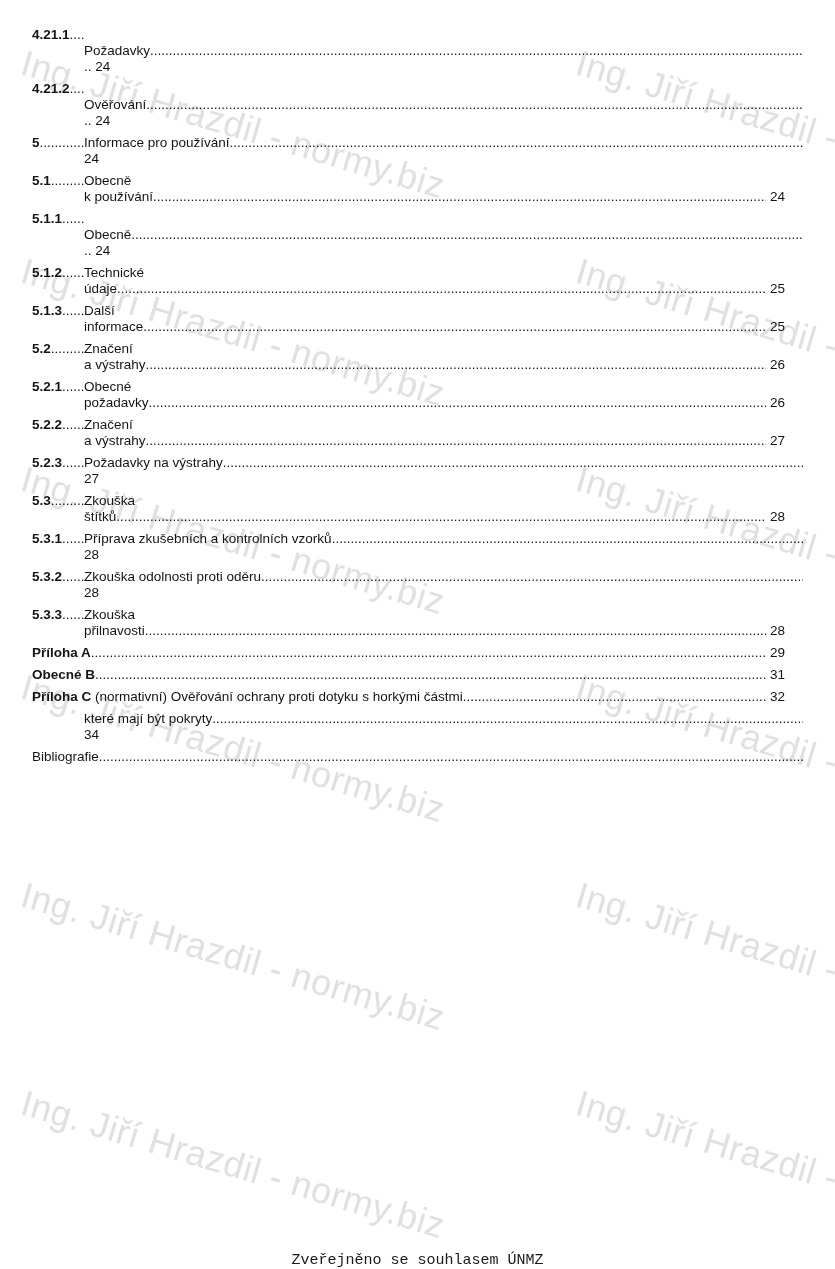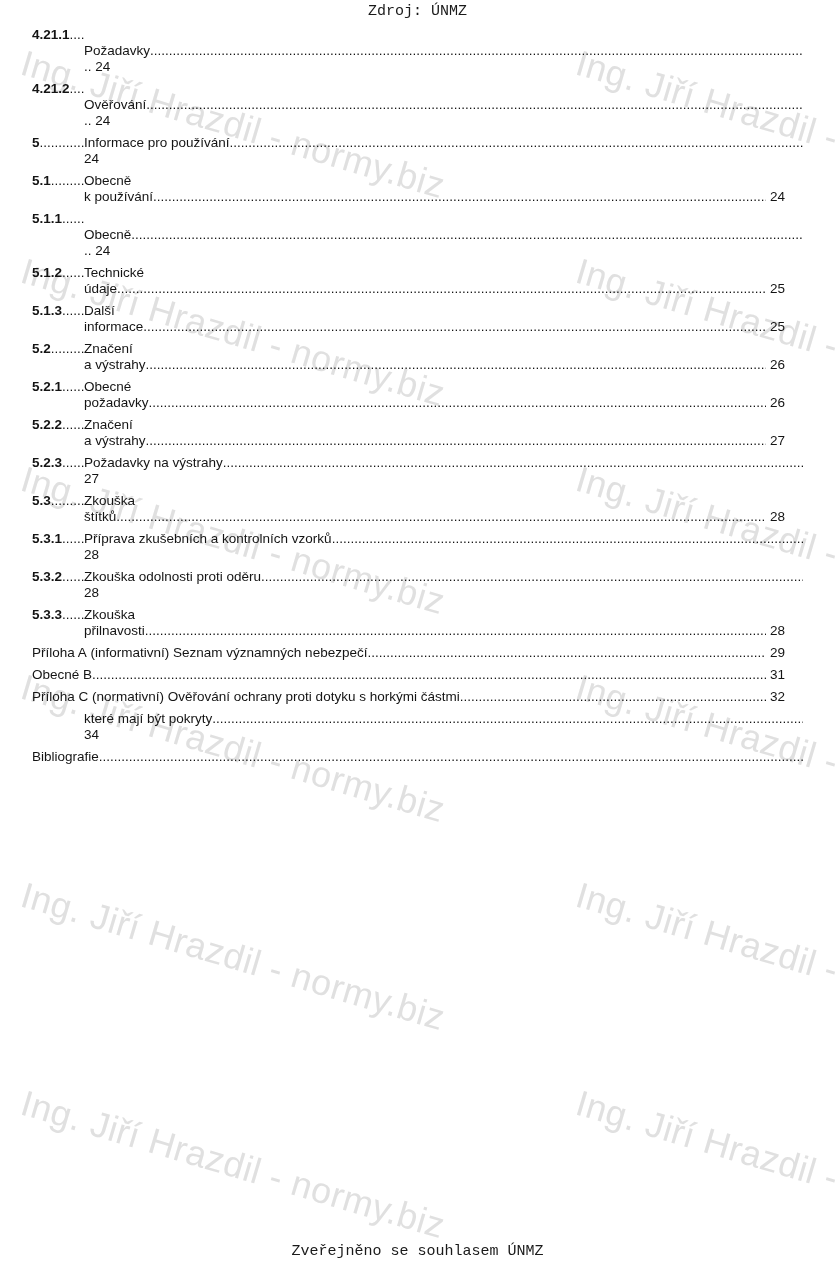--- a/index.html
+++ b/index.html
@@ -29,42 +29,42 @@
     left: 0;
     width: 100%;
     text-align: center;
     font-family: "Liberation Mono", "DejaVu Sans Mono", monospace;
     font-size: 15px;
     color: #1a1a1a;
     z-index: 3;
     white-space: nowrap;
   }
   #hdr { top: 3px; }
-  #ftr { bottom: 9px; }
+  #ftr { bottom: 0; }
   
   #toc {
     position: absolute;
     top: 27px;
     left: 32px;
     width: 771px;
     z-index: 2;
     font-size: 13.5px;
     line-height: 16px;
   }
   .toc-item { margin-bottom: 6px; }
   .tl { display: flex; }
   .tl.indent { padding-left: 52px; }
   .numcol {
     flex: 0 0 52px;
     max-width: 52px;
     overflow: hidden;
     white-space: nowrap;
   }
   .num { font-weight: bold; margin-top: 32px; }
-  .boldpre { font-weight: normal; white-space: pre; flex: 0 0 auto; }
+  .boldpre { font-weight: bold; white-space: pre; flex: 0 0 auto; }
   .ttext { white-space: pre; flex: 0 0 auto; }
   .fill {
     flex: 1 1 0;
     min-width: 0;
     overflow: hidden;
     white-space: nowrap;
   }
   .pagenum {
     flex: 0 0 auto;
     white-space: nowrap;
@@ -83,21 +83,20 @@
       <span class="wm" style="left: 583px; top: 250px; color: rgb(224, 224, 224);">Ing. Jiří Hrazdil - normy.biz</span>
       <span class="wm" style="left: 28px; top: 458px; color: rgb(224, 224, 224);">Ing. Jiří Hrazdil - normy.biz</span>
       <span class="wm" style="left: 583px; top: 458px; color: rgb(224, 224, 224);">Ing. Jiří Hrazdil - normy.biz</span>
       <span class="wm" style="left: 28px; top: 666px; color: rgb(224, 224, 224);">Ing. Jiří Hrazdil - normy.biz</span>
       <span class="wm" style="left: 583px; top: 666px; color: rgb(224, 224, 224);">Ing. Jiří Hrazdil - normy.biz</span>
       <span class="wm" style="left: 28px; top: 874px; color: rgb(224, 224, 224);">Ing. Jiří Hrazdil - normy.biz</span>
       <span class="wm" style="left: 583px; top: 874px; color: rgb(224, 224, 224);">Ing. Jiří Hrazdil - normy.biz</span>
       <span class="wm" style="left: 28px; top: 1082px; color: rgb(224, 224, 224);">Ing. Jiří Hrazdil - normy.biz</span>
       <span class="wm" style="left: 583px; top: 1082px; color: rgb(224, 224, 224);">Ing. Jiří Hrazdil - normy.biz</span>
     </div>
-  <div id="hdr" class="mono-center">Zdroj: ÚNMZ</div>
   <div id="toc">
       <div class="toc-item">
         <div class="tl">
           <span class="numcol"><span class="num">4.21.1</span><span>..............................</span></span>
         </div>
         <div class="tl indent">
           <span class="ttext">Požadavky</span>
           <span class="fill">....................................................................................................................................................................................................................................................................................................................................................................................................................................</span>
         </div>
         <div class="tl indent">
@@ -252,21 +251,20 @@
         </div>
         <div class="tl indent">
           <span class="ttext">přilnavosti</span>
           <span class="fill">....................................................................................................................................................................................................................................................................................................................................................................................................................................</span>
           <span class="pagenum">28</span>
         </div>
       </div>
       <div class="toc-item">
         <div class="tl">
           <span class="boldpre">Příloha A</span>
-          <span class="ttext"> (informativní) Seznam významných nebezpečí</span>
           <span class="fill">....................................................................................................................................................................................................................................................................................................................................................................................................................................</span>
           <span class="pagenum">29</span>
         </div>
       </div>
       <div class="toc-item">
         <div class="tl">
           <span class="boldpre">Obecné B</span>
           <span class="fill">....................................................................................................................................................................................................................................................................................................................................................................................................................................</span>
           <span class="pagenum">31</span>
         </div>

